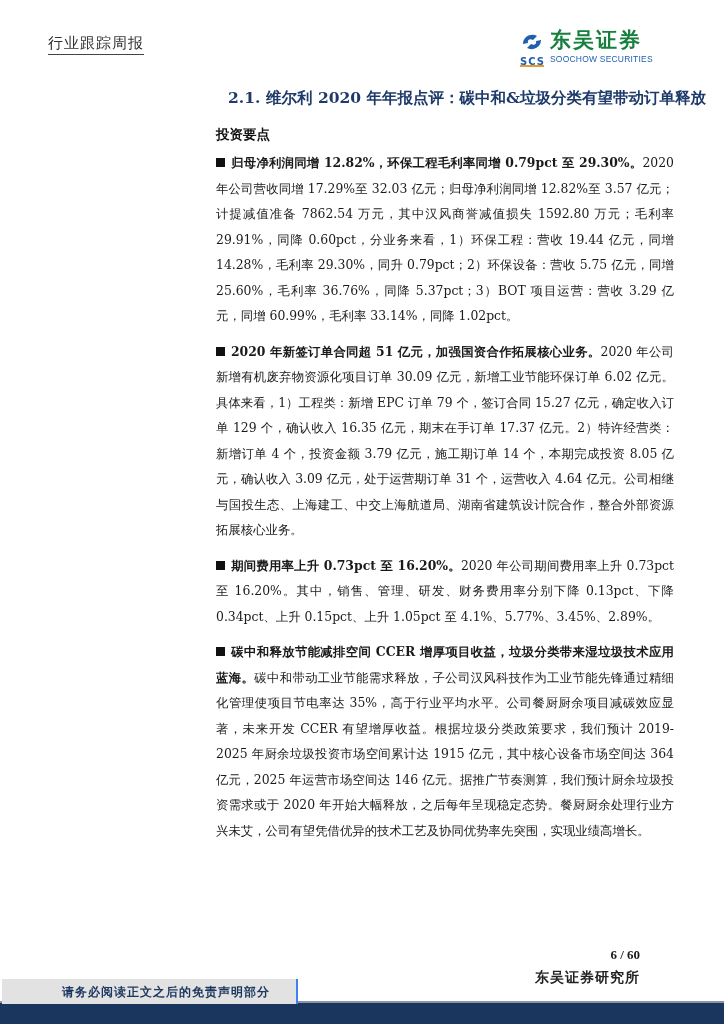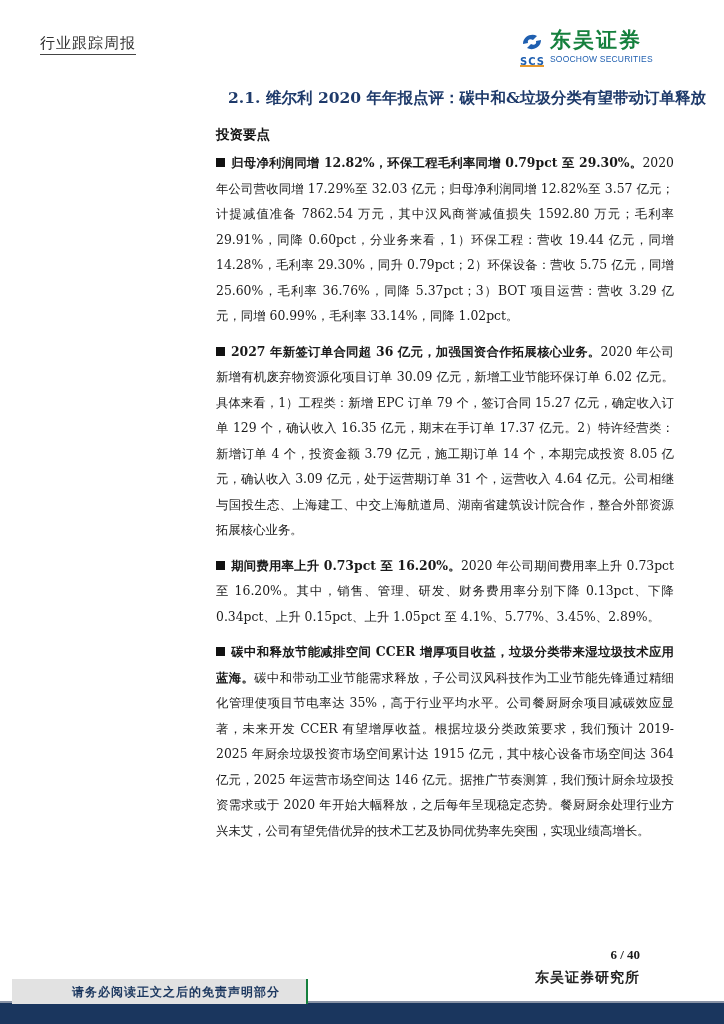--- a/index.html
+++ b/index.html
@@ -3,21 +3,21 @@
 <meta charset="utf-8">
 <style>
   html, body { margin: 0; padding: 0; }
   body {
     width: 724px; height: 1024px; position: relative; overflow: hidden;
     background: #ffffff;
     font-family: "DejaVu Serif", "Liberation Serif", serif;
     color: #1a1a1a;
   }
   .header-title {
-    position: absolute; left: 40px; top: 34px;
+    position: absolute; left: 48px; top: 34px;
     font-size: 15px; color: #333; letter-spacing: 1px;
     border-bottom: 1px solid #444; padding-bottom: 1px;
     font-family: "DejaVu Serif", serif;
   }
   .logo { position: absolute; left: 520px; top: 28px; width: 160px; height: 40px; }
   .logo-mark { position: absolute; left: 0; top: 2px; width: 24px; height: 24px; }
   .logo-scs { position: absolute; left: 0; top: 28px; font-size: 10px; font-weight: bold; color: #1f5fb0; letter-spacing: 1px; font-family: "DejaVu Sans", sans-serif; text-align: center; }
   .logo-scs-bar { position: absolute; left: 0; top: 37px; width: 24px; height: 2px; background: #e89a2e; }
   .logo-cn { position: absolute; left: 30px; top: 0; font-size: 21px; font-weight: bold; color: #15803d; letter-spacing: 2px; font-family: "DejaVu Sans", sans-serif; line-height: 24px; }
   .logo-en { position: absolute; left: 30px; top: 26px; font-size: 8.5px; color: #1f5fb0; font-family: "Liberation Sans", sans-serif; letter-spacing: 0.2px; }
@@ -53,22 +53,22 @@
     font-size: 14px; font-weight: bold; letter-spacing: 1px; color: #222;
   }
   .footer-band {
     position: absolute; left: 0; top: 1003px; width: 724px; height: 21px;
     background: #1a365e;
   }
   .footer-rule {
     position: absolute; left: 0; top: 1001px; width: 724px; height: 2px; background: #8a94a6;
   }
   .disclaimer-box {
-    position: absolute; left: 12px; top: 979px; width: 294px; height: 25px;
-    background: #e2e2e2; border-right: 2px solid #15803d;
+    position: absolute; left: 2px; top: 979px; width: 294px; height: 25px;
+    background: #e2e2e2; border-right: 2px solid #3b82f6;
   }
   .disclaimer-text {
     position: absolute; left: 60px; top: 5px; font-size: 12px; font-weight: bold;
     color: #1a365e; letter-spacing: 1px; white-space: nowrap;
   }
 </style>
 </head>
 <body>
 
 <div class="header-title">行业跟踪周报</div>
@@ -89,30 +89,30 @@
   <span class="num">2.1.</span><span>维尔利 2020 年年报点评：碳中和&amp;垃圾分类有望带动订单释放</span>
 </div>
 
 <div class="subheading">投资要点</div>
 
 <div class="content">
   <div class="para">
     <span class="bullet"></span><span class="lead">归母净利润同增 12.82%，环保工程毛利率同增 0.79pct 至 29.30%。</span><span class="body">2020 年公司营收同增 17.29%至 32.03 亿元；归母净利润同增 12.82%至 3.57 亿元；计提减值准备 7862.54 万元，其中汉风商誉减值损失 1592.80 万元；毛利率 29.91%，同降 0.60pct，分业务来看，1）环保工程：营收 19.44 亿元，同增 14.28%，毛利率 29.30%，同升 0.79pct；2）环保设备：营收 5.75 亿元，同增 25.60%，毛利率 36.76%，同降 5.37pct；3）BOT 项目运营：营收 3.29 亿元，同增 60.99%，毛利率 33.14%，同降 1.02pct。</span>
   </div>
   <div class="para">
-    <span class="bullet"></span><span class="lead">2027 年新签订单合同超 36 亿元，加强国资合作拓展核心业务。</span><span class="body">2020 年公司新增有机废弃物资源化项目订单 30.09 亿元，新增工业节能环保订单 6.02 亿元。具体来看，1）工程类：新增 EPC 订单 79 个，签订合同 15.27 亿元，确定收入订单 129 个，确认收入 16.35 亿元，期末在手订单 17.37 亿元。2）特许经营类：新增订单 4 个，投资金额 3.79 亿元，施工期订单 14 个，本期完成投资 8.05 亿元，确认收入 3.09 亿元，处于运营期订单 31 个，运营收入 4.64 亿元。公司相继与国投生态、上海建工、中交上海航道局、湖南省建筑设计院合作，整合外部资源拓展核心业务。</span>
+    <span class="bullet"></span><span class="lead">2020 年新签订单合同超 51 亿元，加强国资合作拓展核心业务。</span><span class="body">2020 年公司新增有机废弃物资源化项目订单 30.09 亿元，新增工业节能环保订单 6.02 亿元。具体来看，1）工程类：新增 EPC 订单 79 个，签订合同 15.27 亿元，确定收入订单 129 个，确认收入 16.35 亿元，期末在手订单 17.37 亿元。2）特许经营类：新增订单 4 个，投资金额 3.79 亿元，施工期订单 14 个，本期完成投资 8.05 亿元，确认收入 3.09 亿元，处于运营期订单 31 个，运营收入 4.64 亿元。公司相继与国投生态、上海建工、中交上海航道局、湖南省建筑设计院合作，整合外部资源拓展核心业务。</span>
   </div>
   <div class="para">
     <span class="bullet"></span><span class="lead">期间费用率上升 0.73pct 至 16.20%。</span><span class="body">2020 年公司期间费用率上升 0.73pct 至 16.20%。其中，销售、管理、研发、财务费用率分别下降 0.13pct、下降 0.34pct、上升 0.15pct、上升 1.05pct 至 4.1%、5.77%、3.45%、2.89%。</span>
   </div>
   <div class="para">
     <span class="bullet"></span><span class="lead">碳中和释放节能减排空间 CCER 增厚项目收益，垃圾分类带来湿垃圾技术应用蓝海。</span><span class="body">碳中和带动工业节能需求释放，子公司汉风科技作为工业节能先锋通过精细化管理使项目节电率达 35%，高于行业平均水平。公司餐厨厨余项目减碳效应显著，未来开发 CCER 有望增厚收益。根据垃圾分类政策要求，我们预计 2019-2025 年厨余垃圾投资市场空间累计达 1915 亿元，其中核心设备市场空间达 364 亿元，2025 年运营市场空间达 146 亿元。据推广节奏测算，我们预计厨余垃圾投资需求或于 2020 年开始大幅释放，之后每年呈现稳定态势。餐厨厨余处理行业方兴未艾，公司有望凭借优异的技术工艺及协同优势率先突围，实现业绩高增长。</span>
   </div>
 </div>
 
-<div class="page-num">6 / 40</div>
+<div class="page-num">6 / 60</div>
 <div class="org-name">东吴证券研究所</div>
 
 <div class="footer-rule"></div>
 <div class="footer-band"></div>
 <div class="disclaimer-box">
   <div class="disclaimer-text">请务必阅读正文之后的免责声明部分</div>
 </div>
 
 </body></html>

